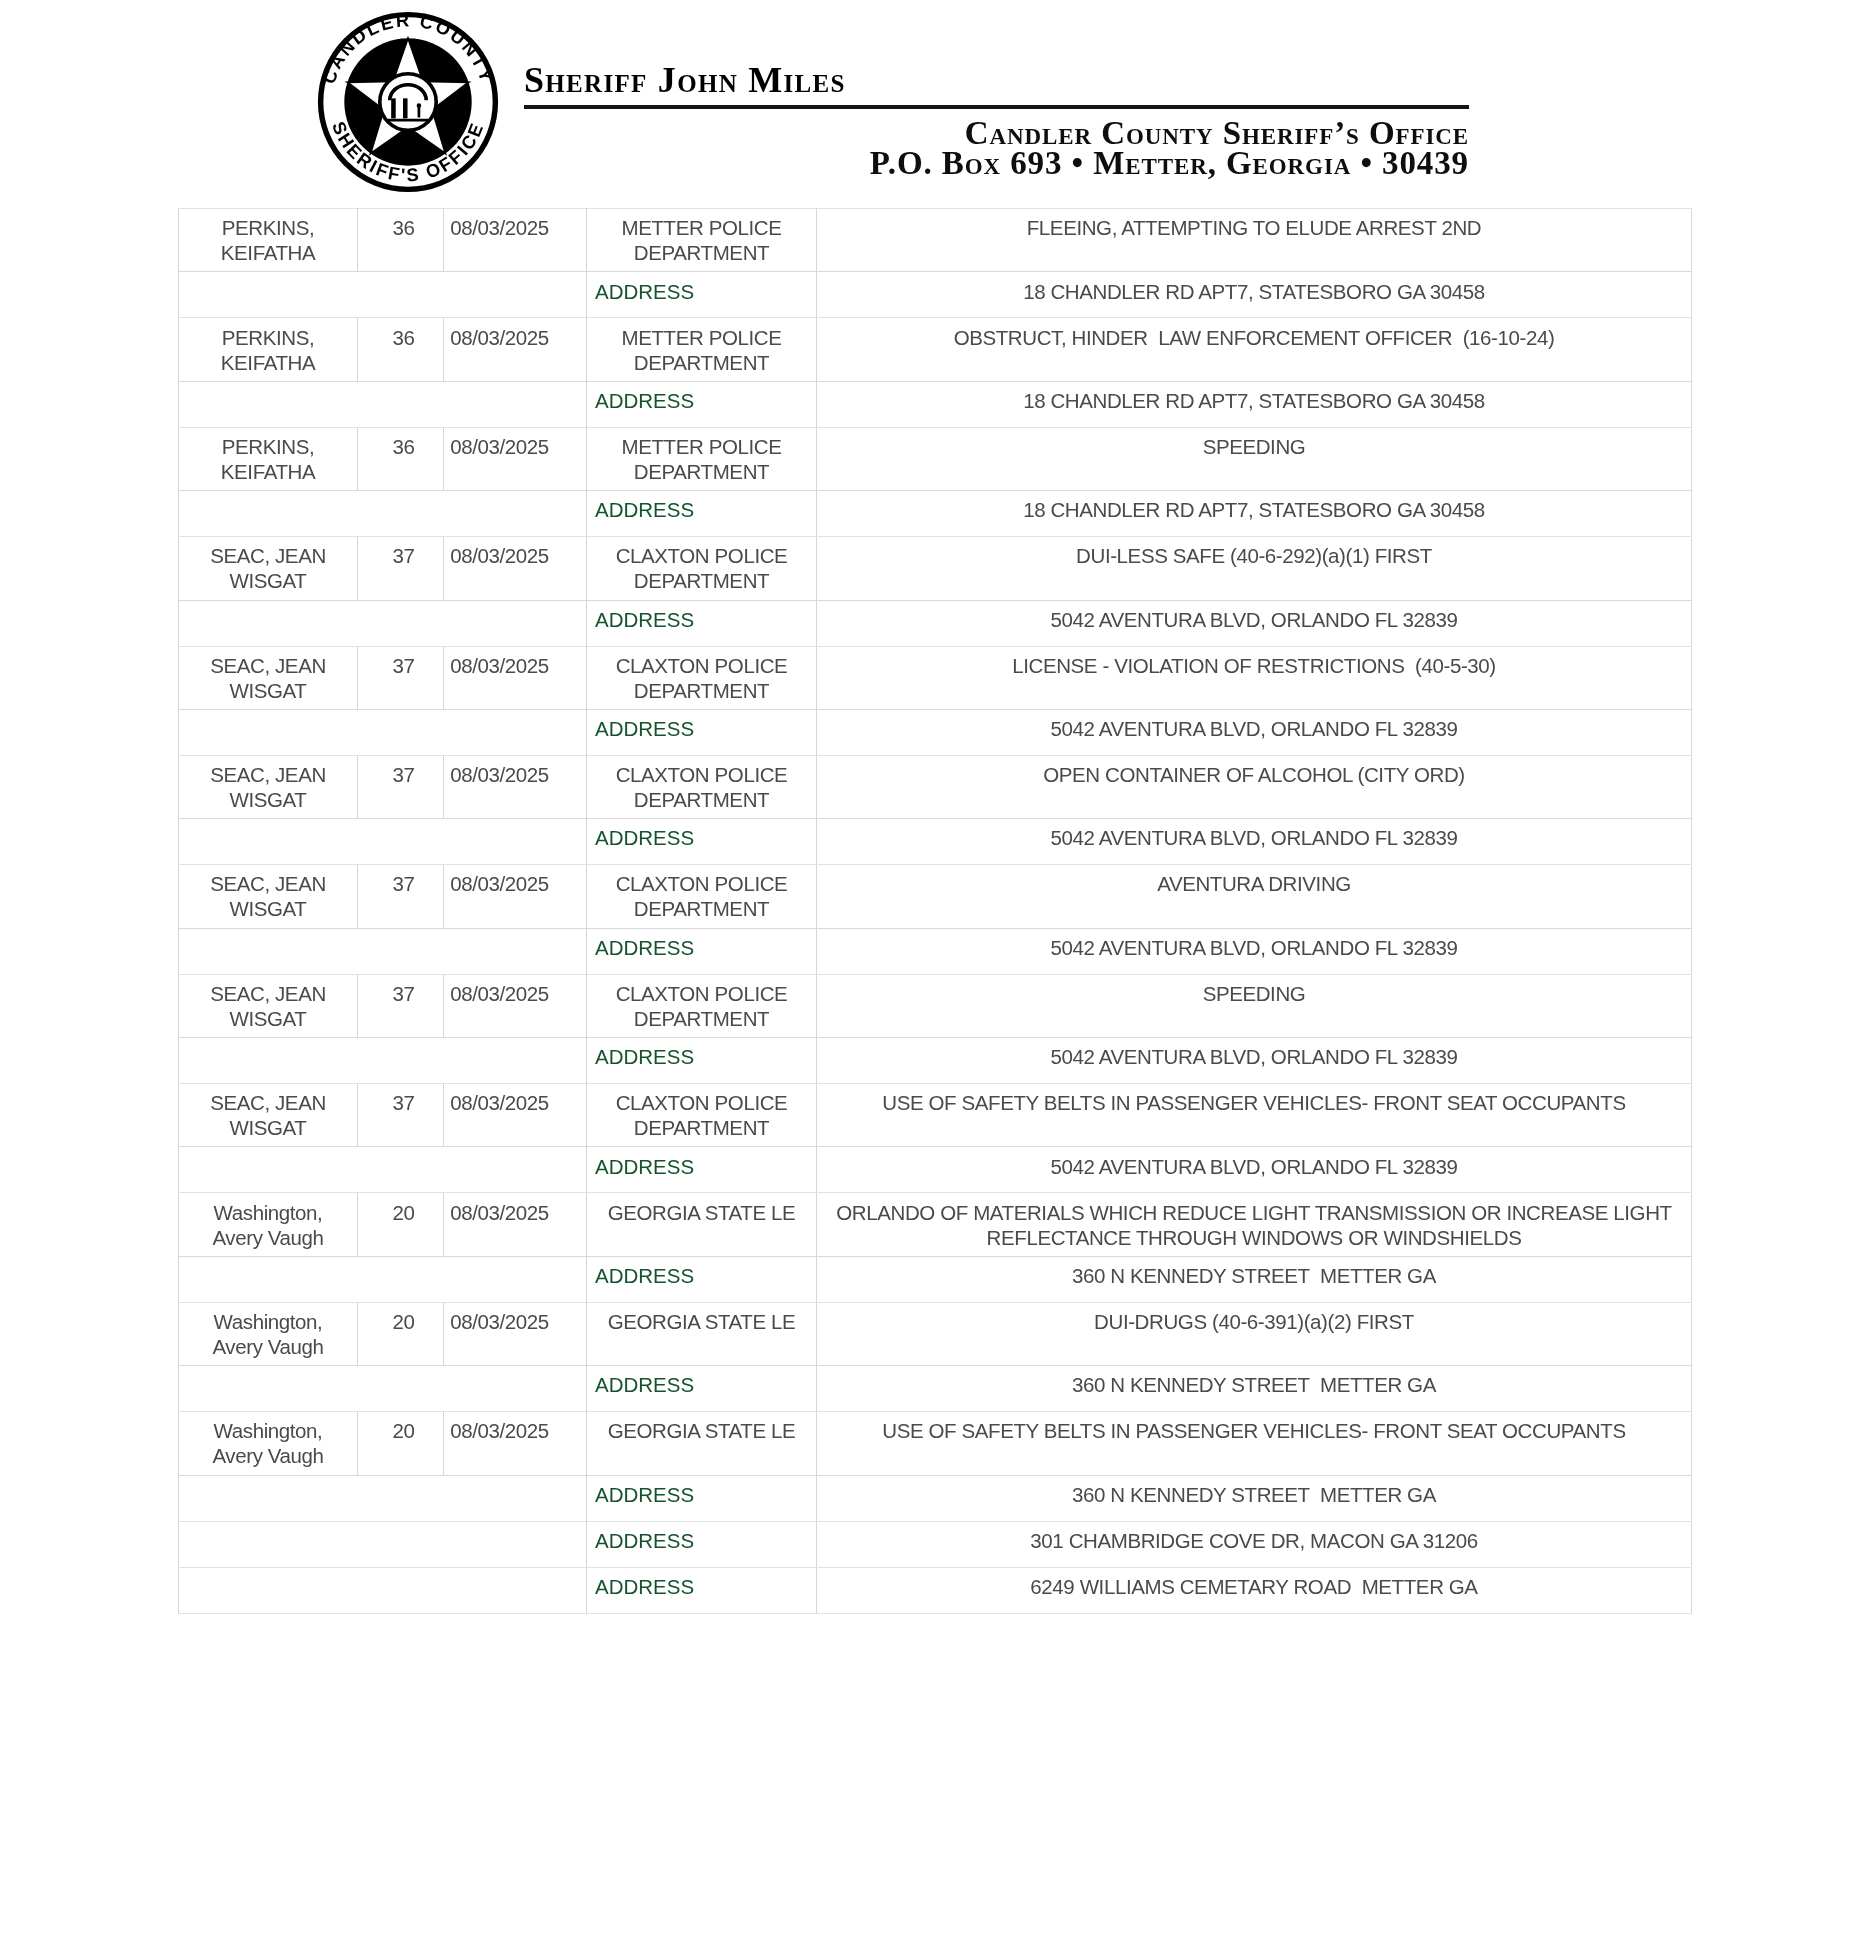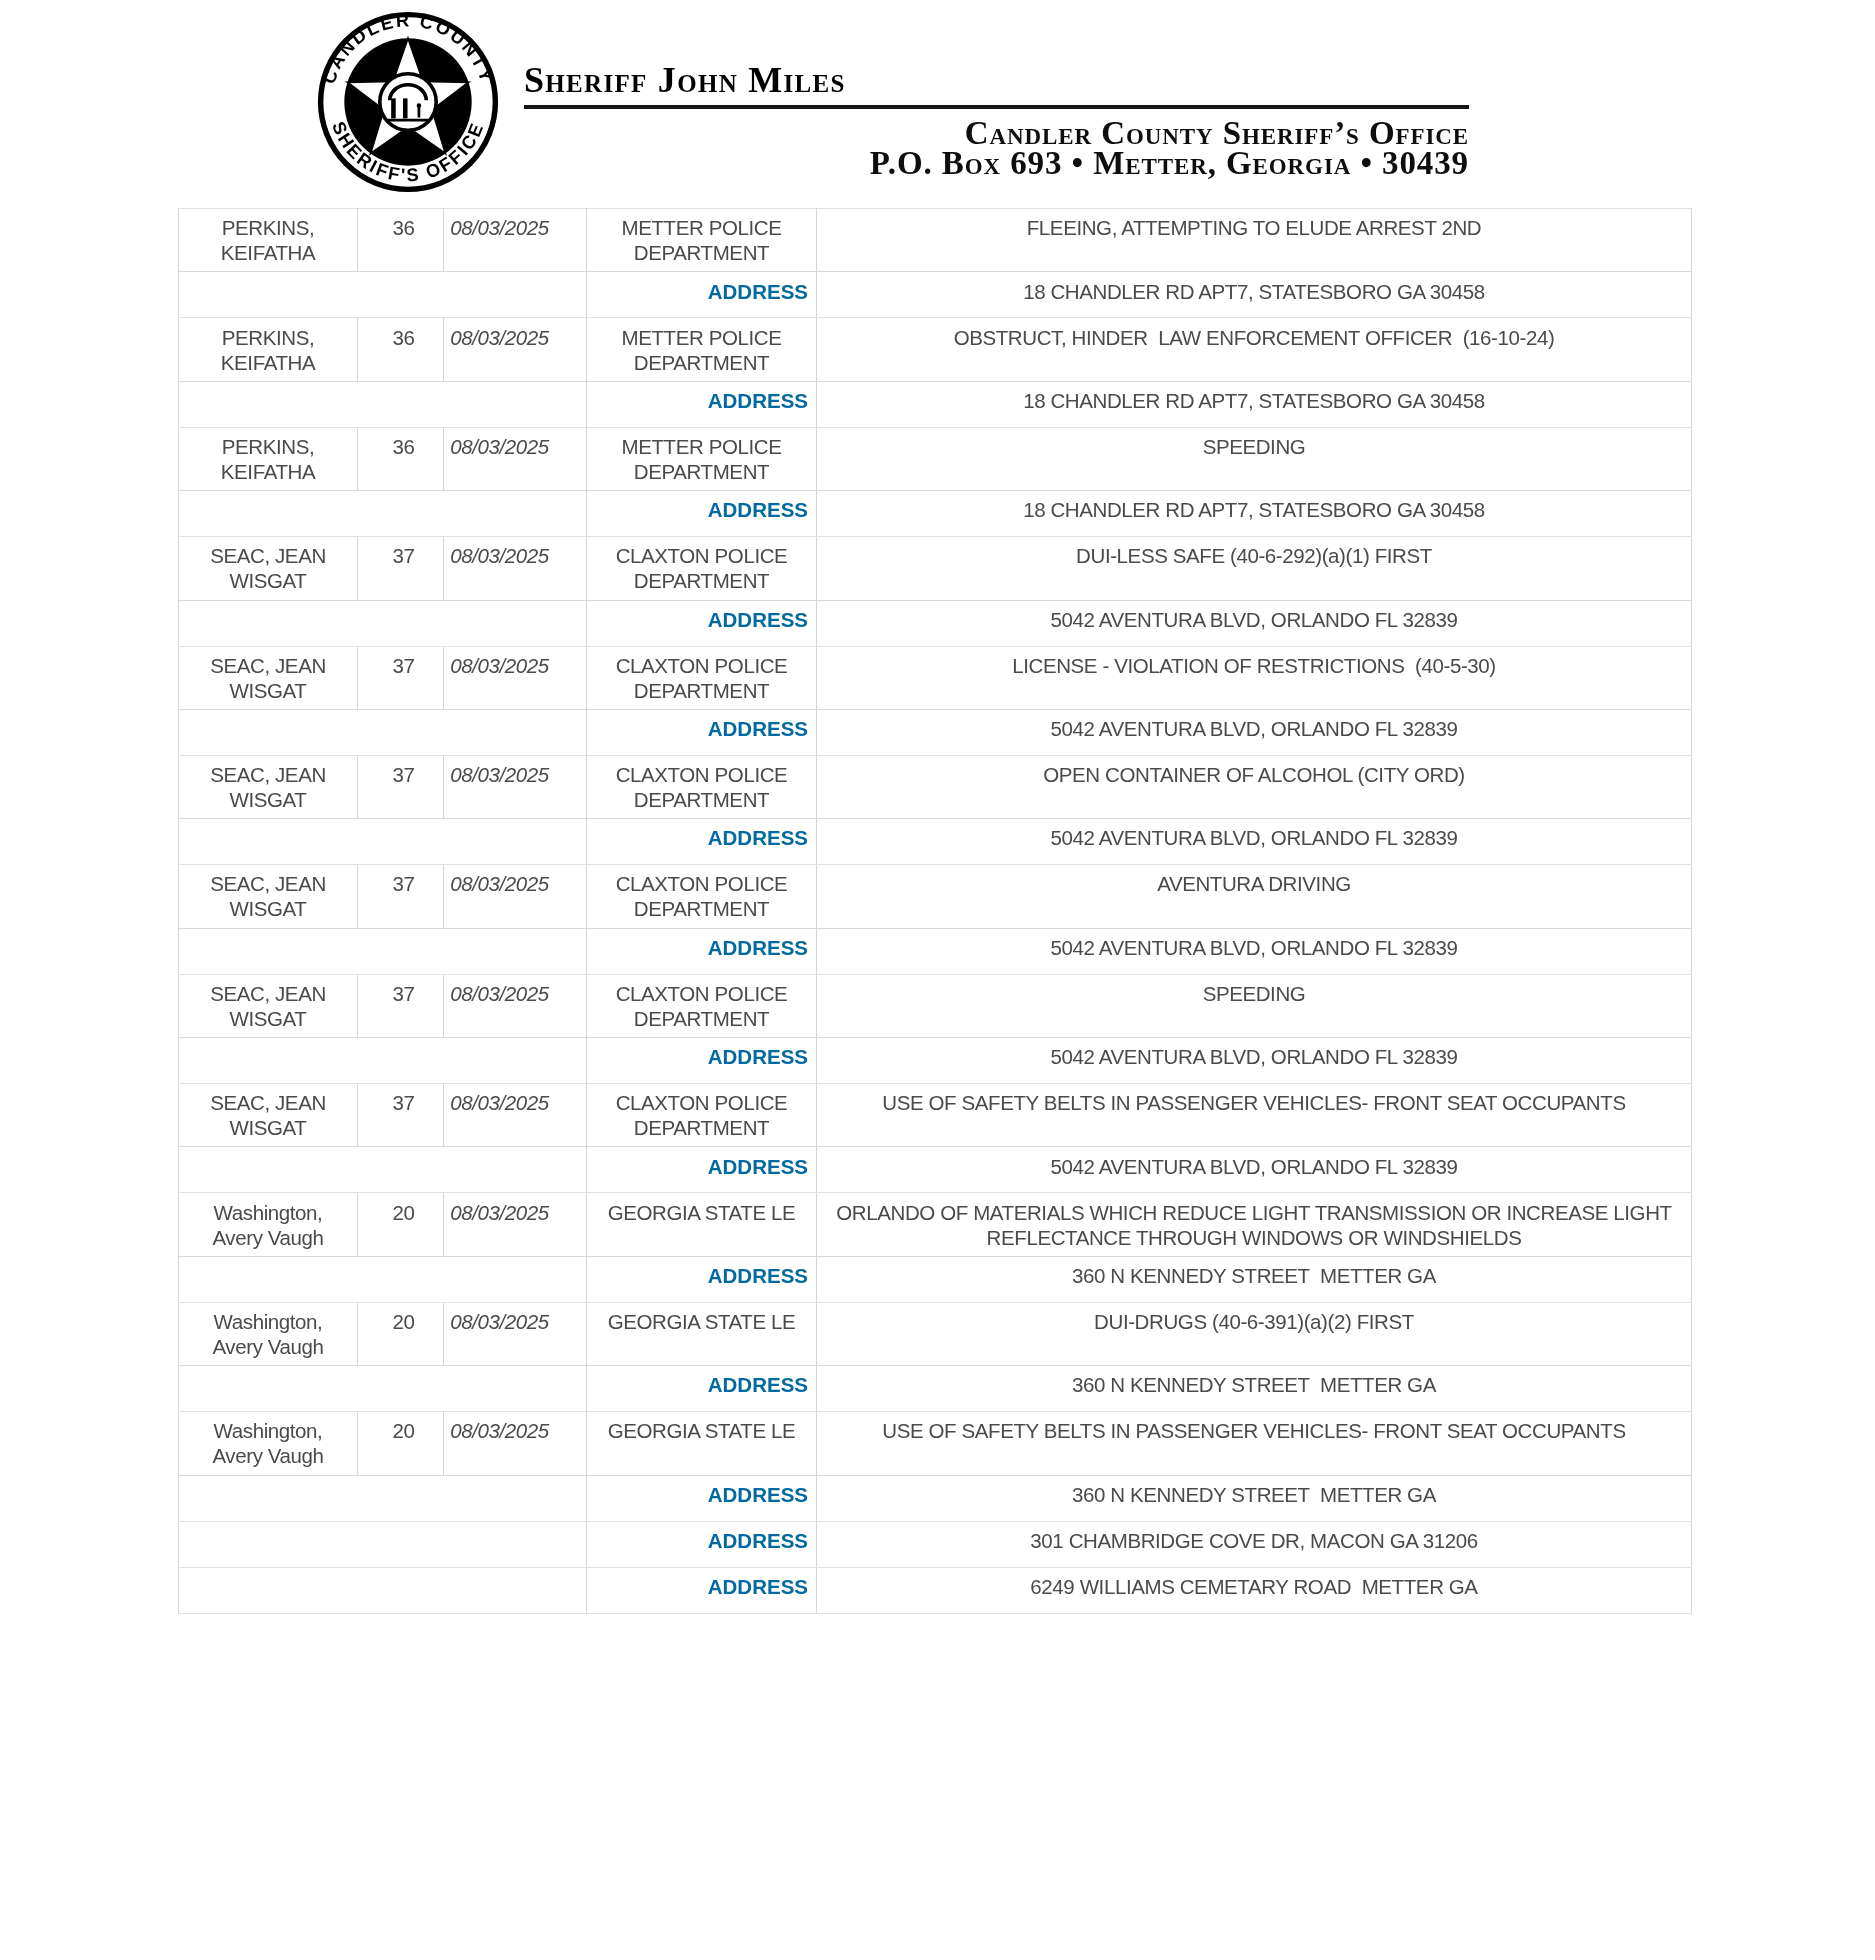--- a/index.html
+++ b/index.html
@@ -52,23 +52,23 @@
     border-bottom: 0.9px solid #d9d9d9;
     height: 61px;
   }
   .addr-row td {
     border: 0.9px solid #d6d6d6;
     border-top: none;
     border-bottom: 1.8px solid #e2e2e2;
     height: 46px;
   }
   td.c-age { text-align: center; padding-right: 2px; }
-  td.c-date { padding-left: 6.2px; font-style: italic; }
+  td.c-date { padding-left: 6.2px; }
   td.c-charge, td.c-addrval, td.c-name, td.c-agency { white-space: pre-wrap; text-align: center; }
-  td.c-addrlabel { font-weight: 700; color: #0369a1; letter-spacing: 0; text-align: right; }
+  td.c-addrlabel { font-weight: 400; color: #14532d; letter-spacing: 0; }
 </style>
 </head>
 <body>
 
 <div class="letterhead">
 
   <svg class="badge" viewBox="0 0 200 200" xmlns="http://www.w3.org/2000/svg">
     <defs>
       <path id="arcTop" d="M 17,100 a 83,83 0 0 1 166,0"></path>
       <path id="arcBottom" d="M 13,100 a 87,87 0 0 0 174,0"></path>

